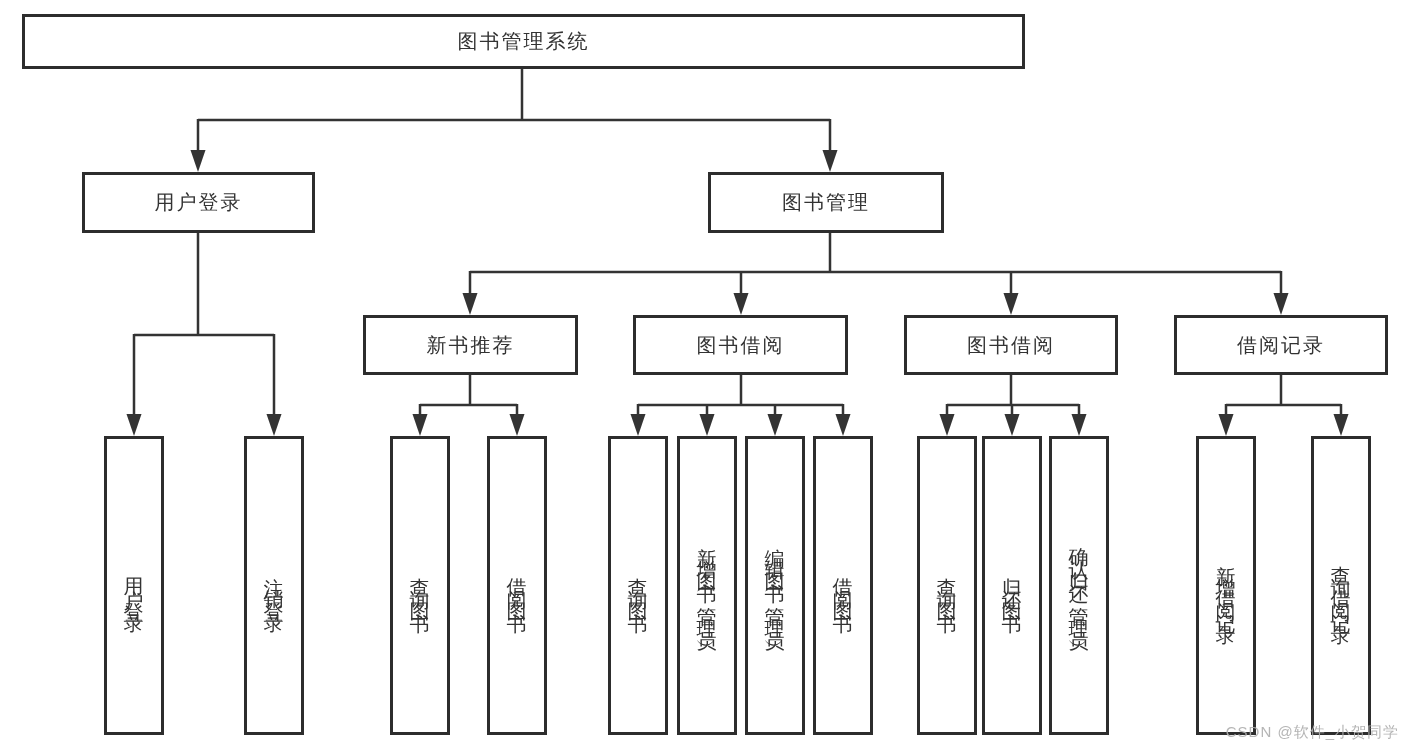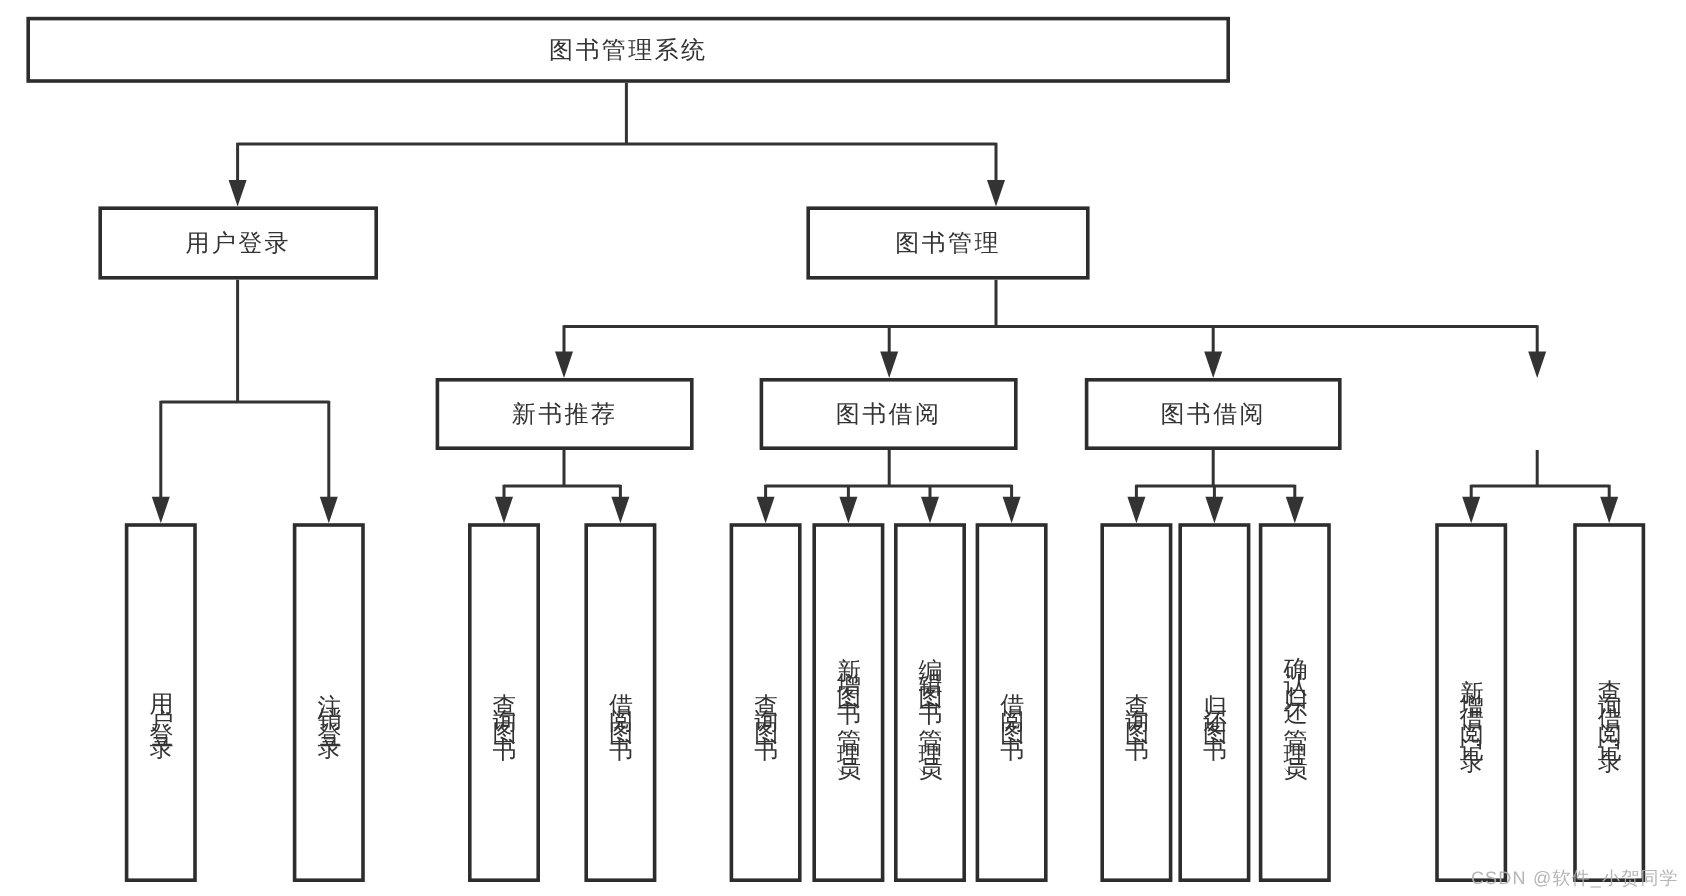--- a/index.html
+++ b/index.html
@@ -84,25 +84,26 @@
       <polygon points="1004.5,414 1019.5,414 1012,436"></polygon>
       <polygon points="1071.5,414 1086.5,414 1079,436"></polygon>
       <polygon points="1218.5,414 1233.5,414 1226,436"></polygon>
       <polygon points="1333.5,414 1348.5,414 1341,436"></polygon>
     </g>
   </svg>
 
   <div class="node" style="left:22px; top:14px; width:1003px; height:55px;">图书管理系统</div>
 
   <div class="node" style="left:82px; top:172px; width:233px; height:61px;">用户登录</div>
-  <div class="node" style="left:672px; top:172px; width:236px; height:61px;">图书管理</div>
+  <div class="node" style="left:708px; top:172px; width:236px; height:61px;">图书管理</div>
 
   <div class="node" style="left:633px; top:315px; width:215px; height:60px;">图书借阅</div>
   <div class="node" style="left:363px; top:315px; width:215px; height:60px;">新书推荐</div>
   <div class="node" style="left:904px; top:315px; width:214px; height:60px;">图书借阅</div>
+  <div class="node" style="left:1174px; top:315px; width:214px; height:60px;">借阅记录</div>
 
   <div class="node" style="left:104px; top:436px; width:60px; height:299px;">
     <span class="leaf-label">用户登录</span>
   </div>
   <div class="node" style="left:244px; top:436px; width:60px; height:299px;">
     <span class="leaf-label">注销登录</span>
   </div>
 
   <div class="node" style="left:390px; top:436px; width:60px; height:299px;">
     <span class="leaf-label">查询图书</span>

